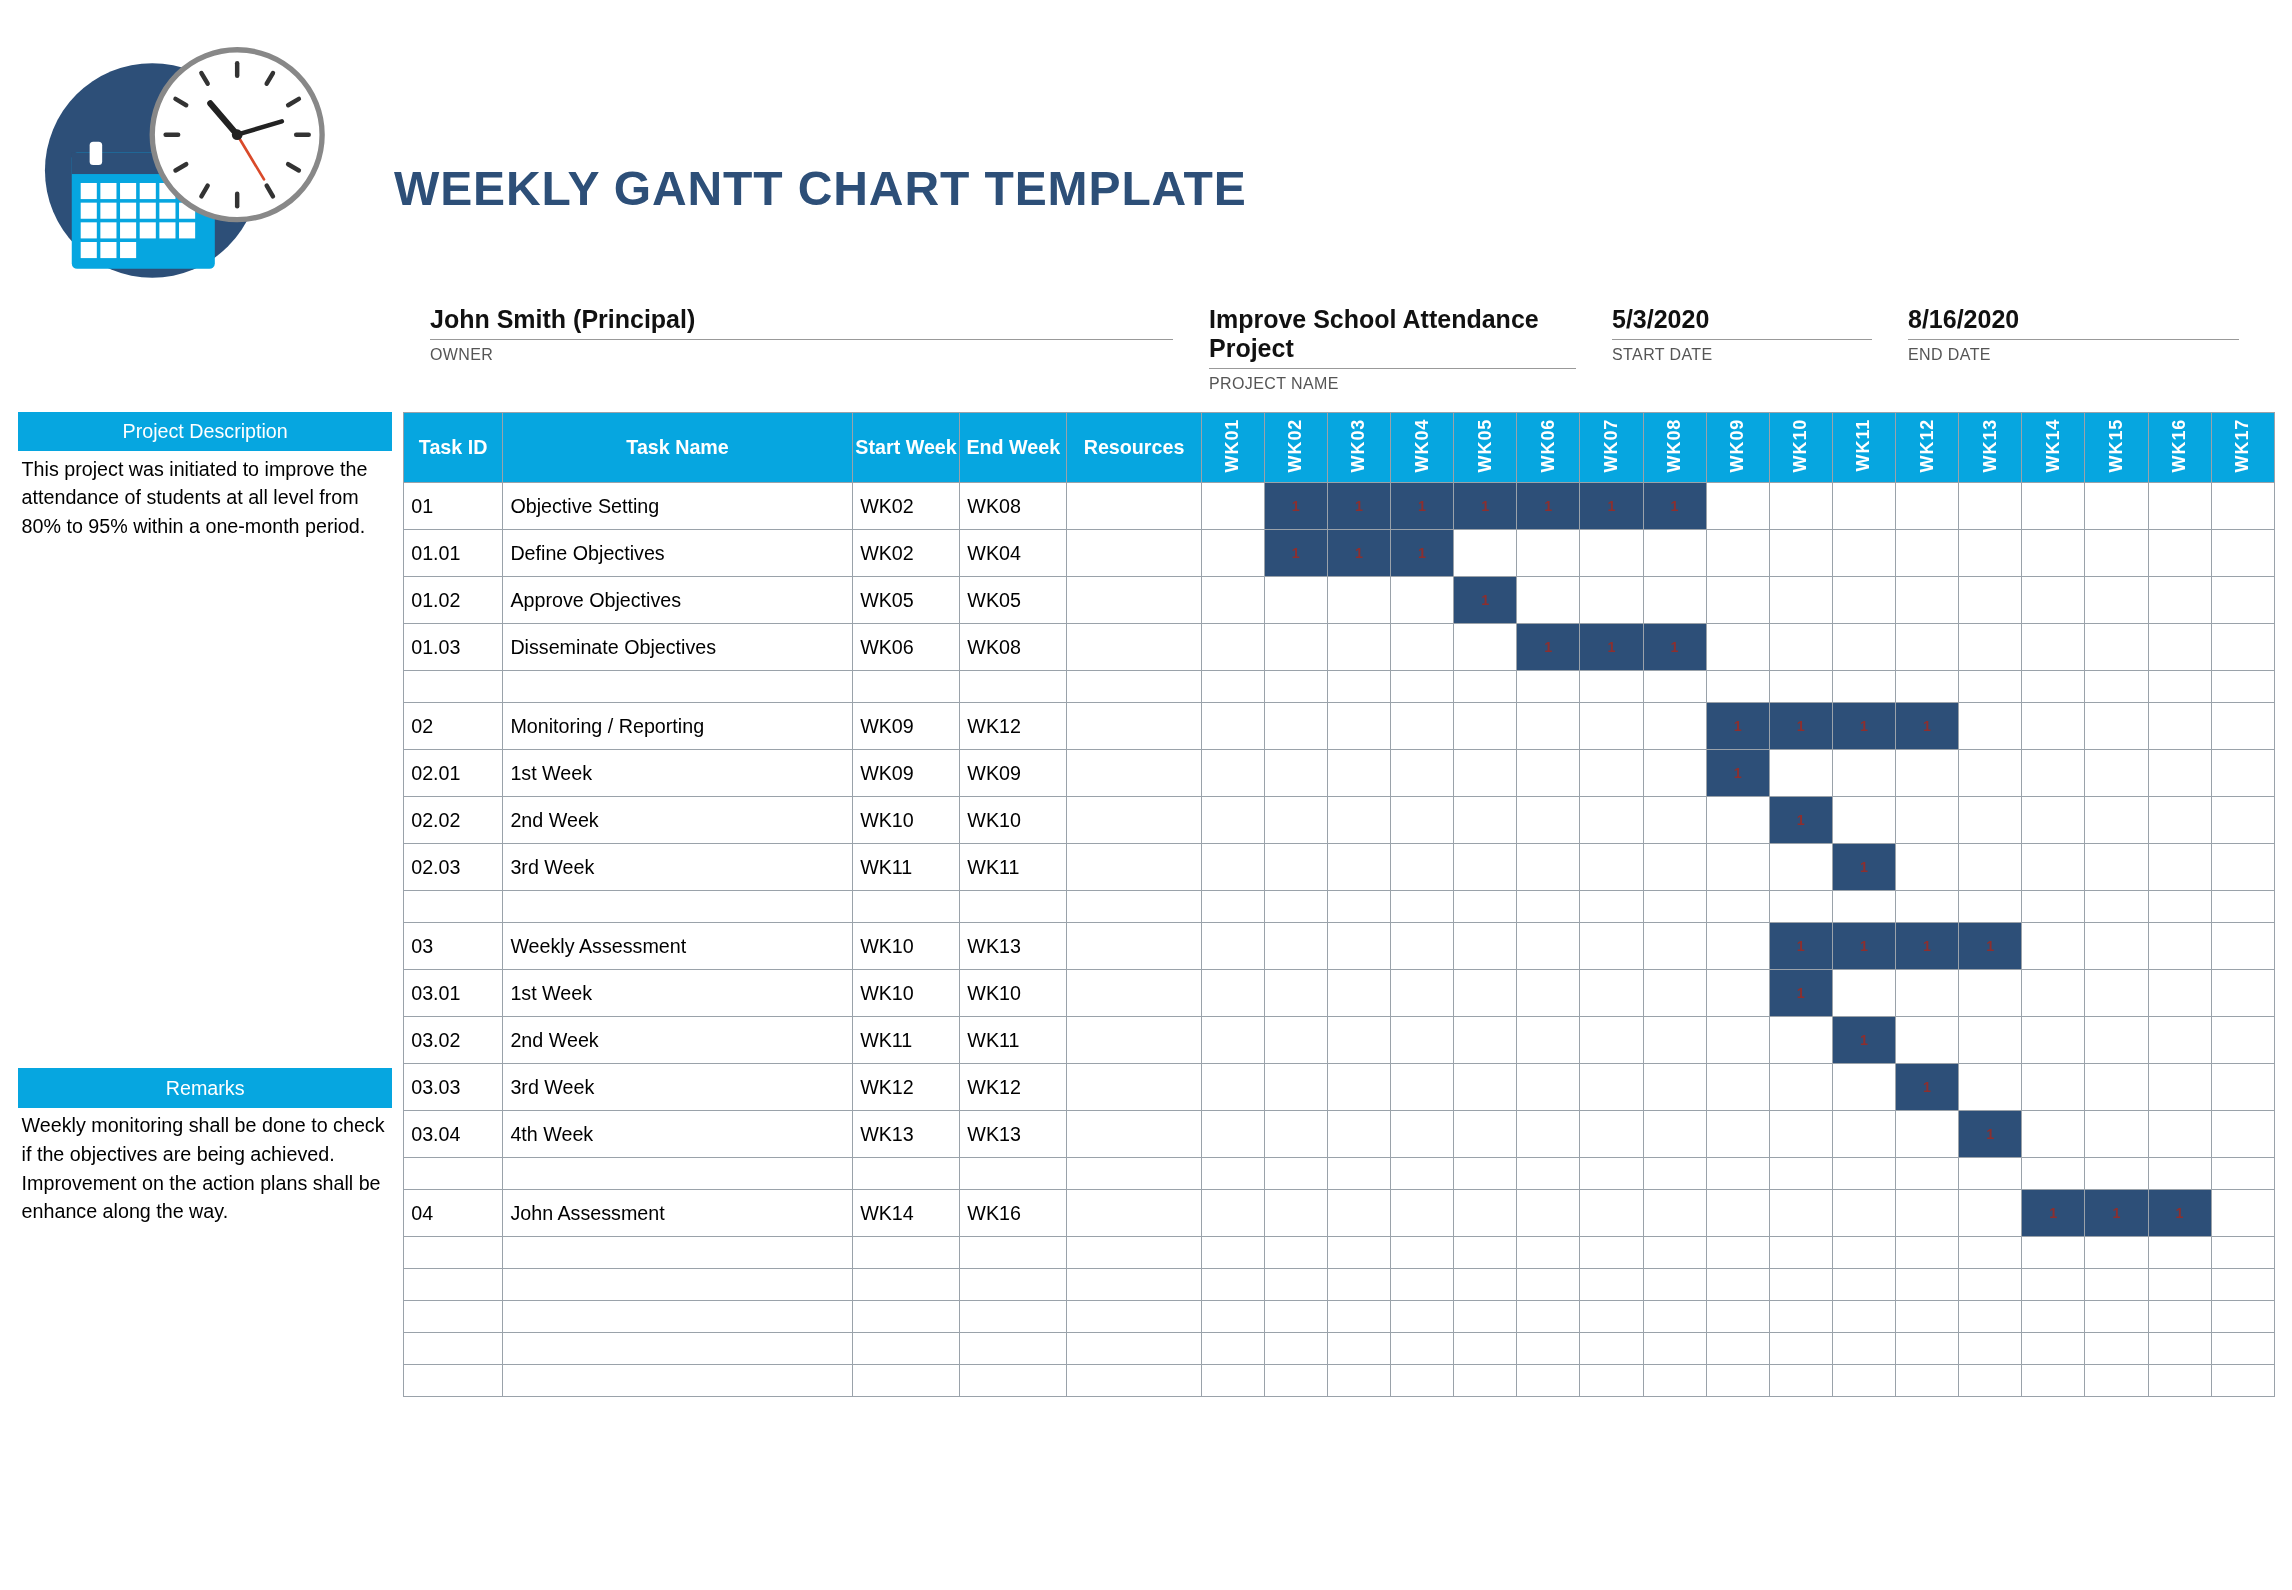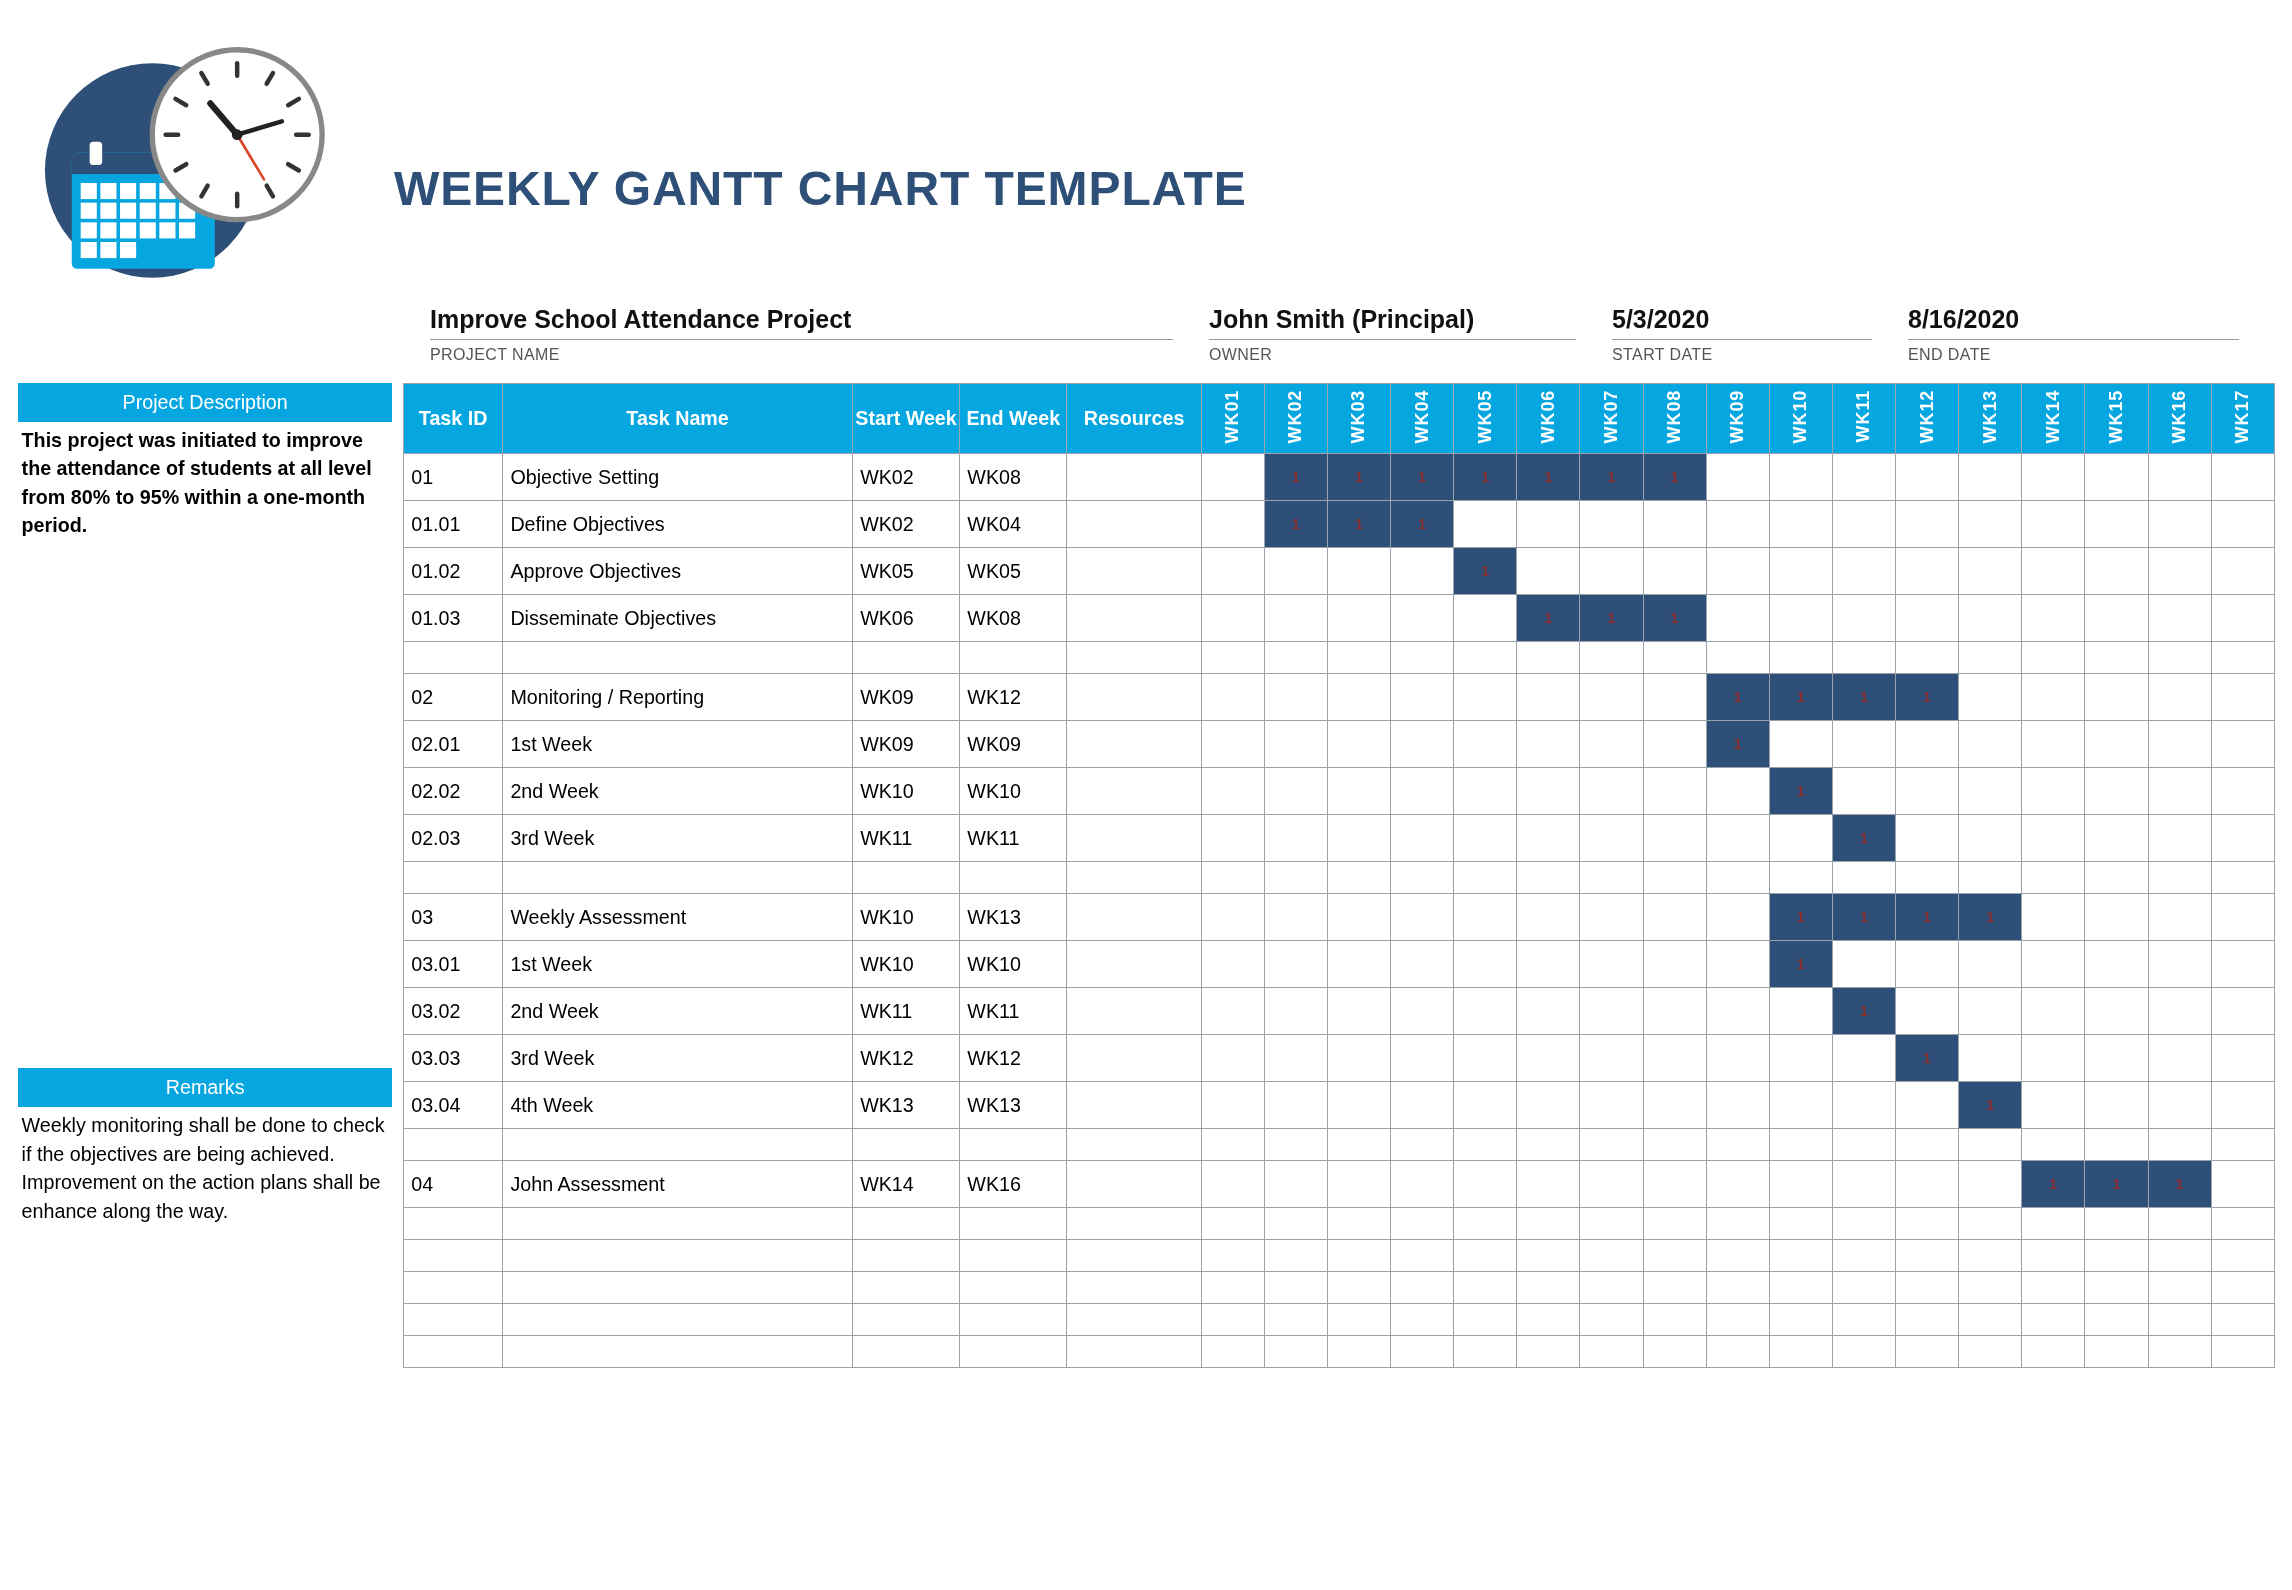--- a/index.html
+++ b/index.html
@@ -66,21 +66,21 @@
     background: #06a6e0;
     color: #fff;
     font-weight: 400;
     font-size: 19.7px;
     text-align: center;
     padding: 7.2px 3.6px;
     border: 0.9px solid #06a6e0;
   }
   .sidebox-b {
     font-size: 19.7px;
-    font-weight: 700;
+    font-weight: 400;
     color: #000;
     padding: 3.6px 3.6px 0 3.6px;
     line-height: 1.45;
   }
   .sidebox-b.normal { font-weight:400; }
   .sidebar .spacer { height: 528px; }
 
   table.gantt {
     border-collapse: collapse;
     table-layout: fixed;
@@ -180,26 +180,26 @@
         <line x1="225" y1="100" x2="275" y2="85" stroke="#222" stroke-width="5" stroke-linecap="round"></line>
         <line x1="225" y1="100" x2="255" y2="150" stroke="#d94a2a" stroke-width="3" stroke-linecap="round"></line>
         <circle cx="225" cy="100" r="6" fill="#222"></circle>
       </svg>
     </div>
     <h1>WEEKLY GANTT CHART TEMPLATE</h1>
   </div>
 
   <div class="meta-row">
     <div class="meta-col">
+      <div class="line"><span class="value">John Smith (Principal)</span></div>
+      <div class="label">OWNER</div>
+    </div>
+    <div class="meta-col">
       <div class="line"><span class="value">Improve School Attendance Project</span></div>
       <div class="label">PROJECT NAME</div>
-    </div>
-    <div class="meta-col">
-      <div class="line"><span class="value">John Smith (Principal)</span></div>
-      <div class="label">OWNER</div>
     </div>
     <div class="meta-col">
       <div class="line"><span class="value">5/3/2020</span></div>
       <div class="label">START DATE</div>
     </div>
     <div class="meta-col">
       <div class="line"><span class="value">8/16/2020</span></div>
       <div class="label">END DATE</div>
     </div>
   </div>

